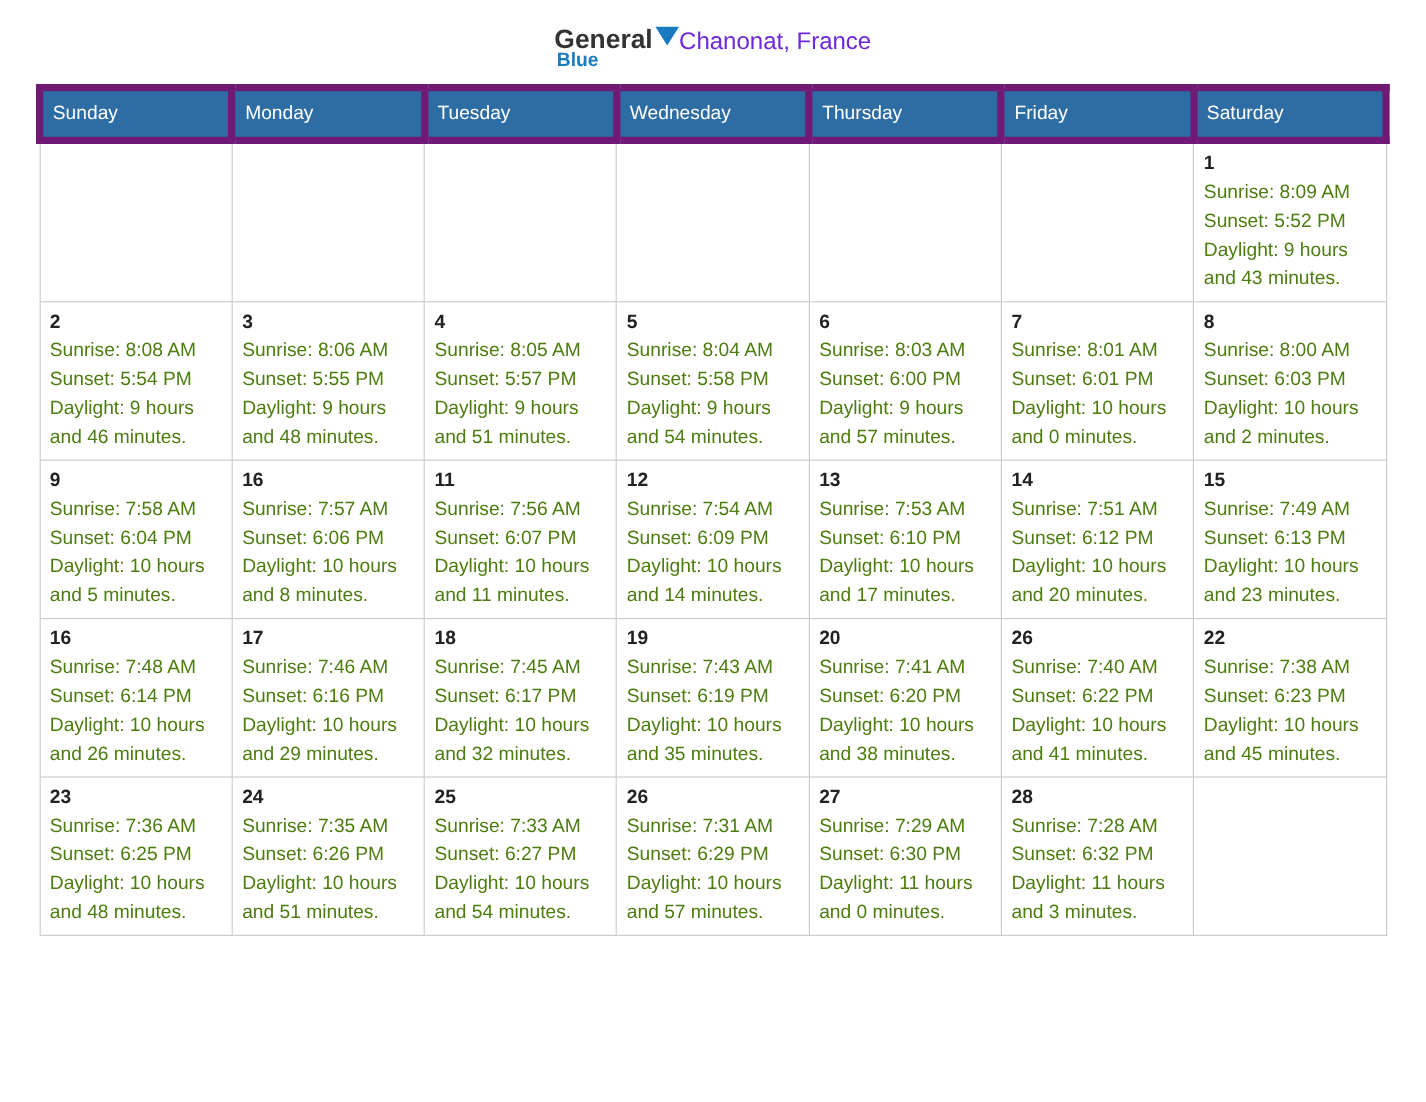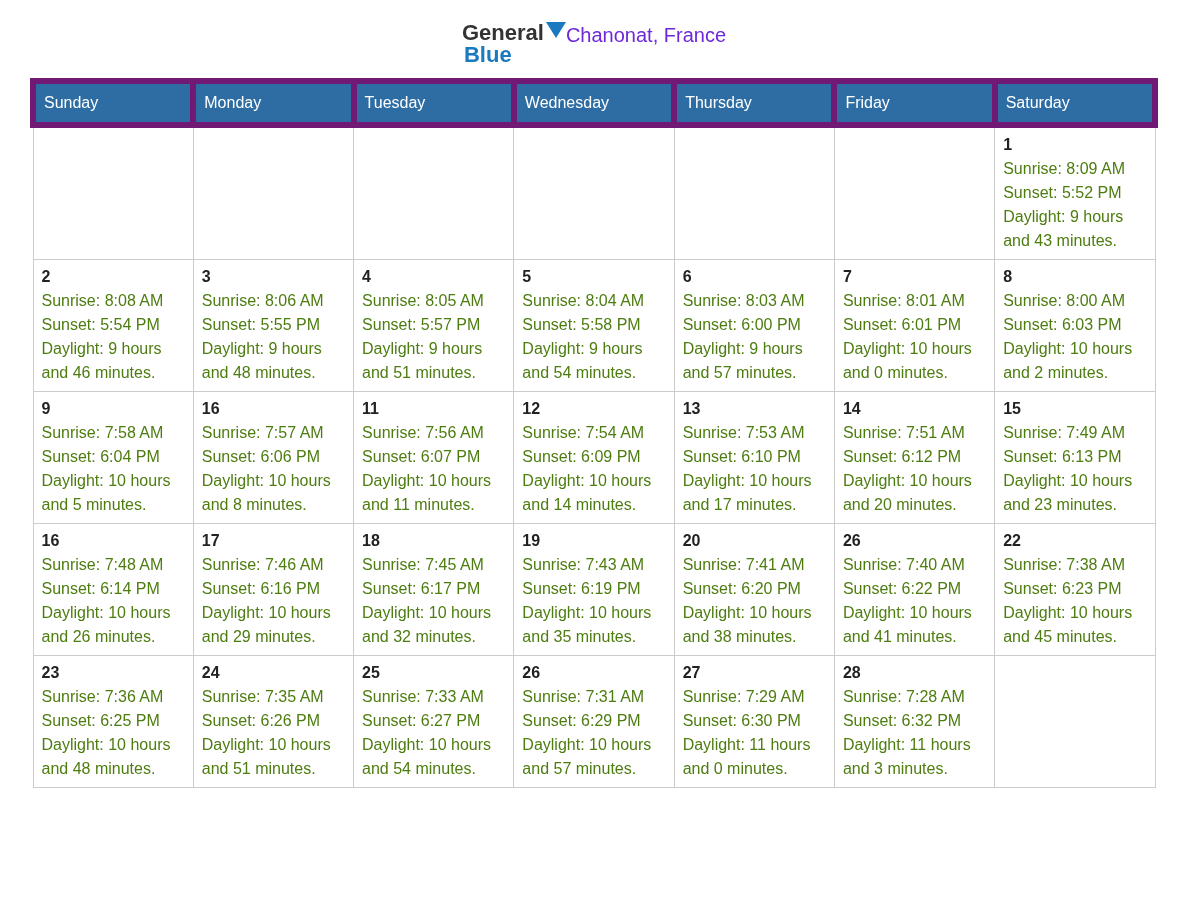--- a/index.html
+++ b/index.html
@@ -14,21 +14,21 @@
       display: flex;
       justify-content: center;
       align-items: flex-start;
     }
     .logo-text-general {
       font-size: 22px;
       font-weight: bold;
       color: #333;
     }
     .logo-text-blue {
-      font-size: 22px;
+      font-size: 16px;
       font-weight: bold;
       color: #1a7abf;
     }
     .title-area {
       text-align: right;
     }
     .month-title {
       font-size: 48px;
       font-weight: bold;
       color: #222;

